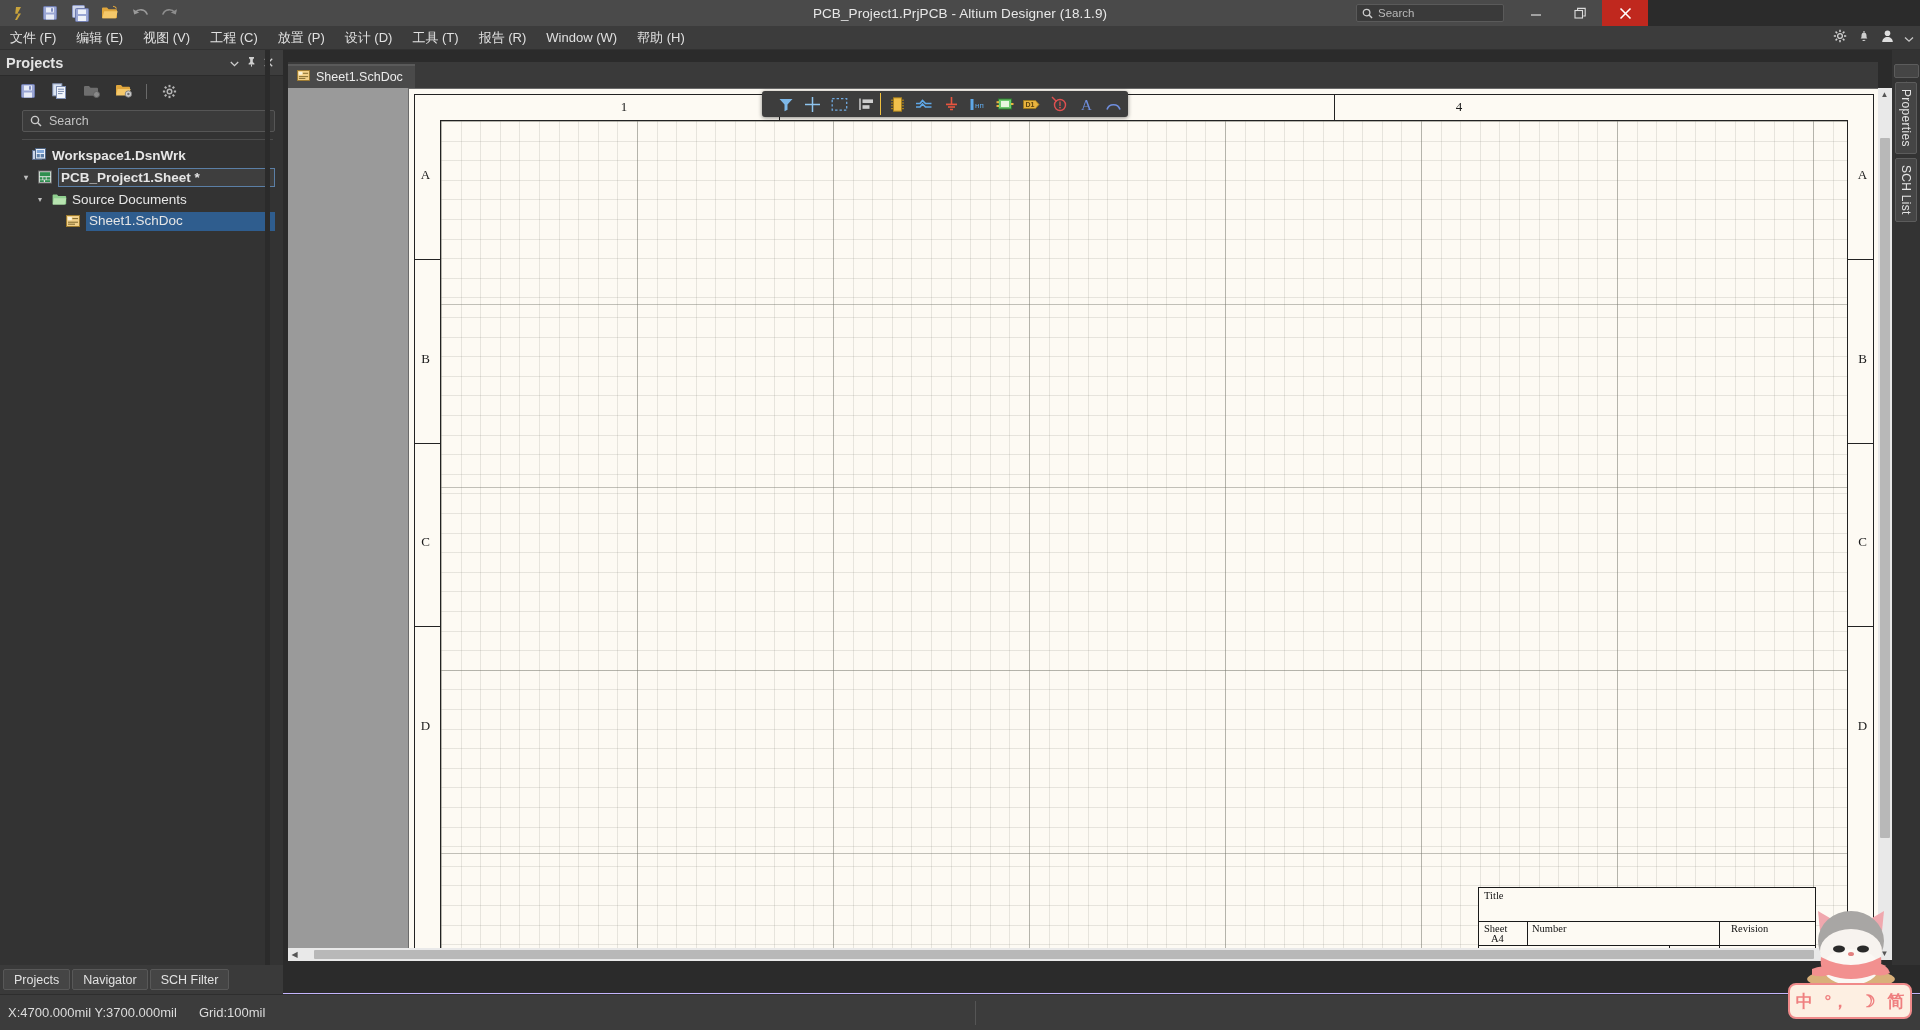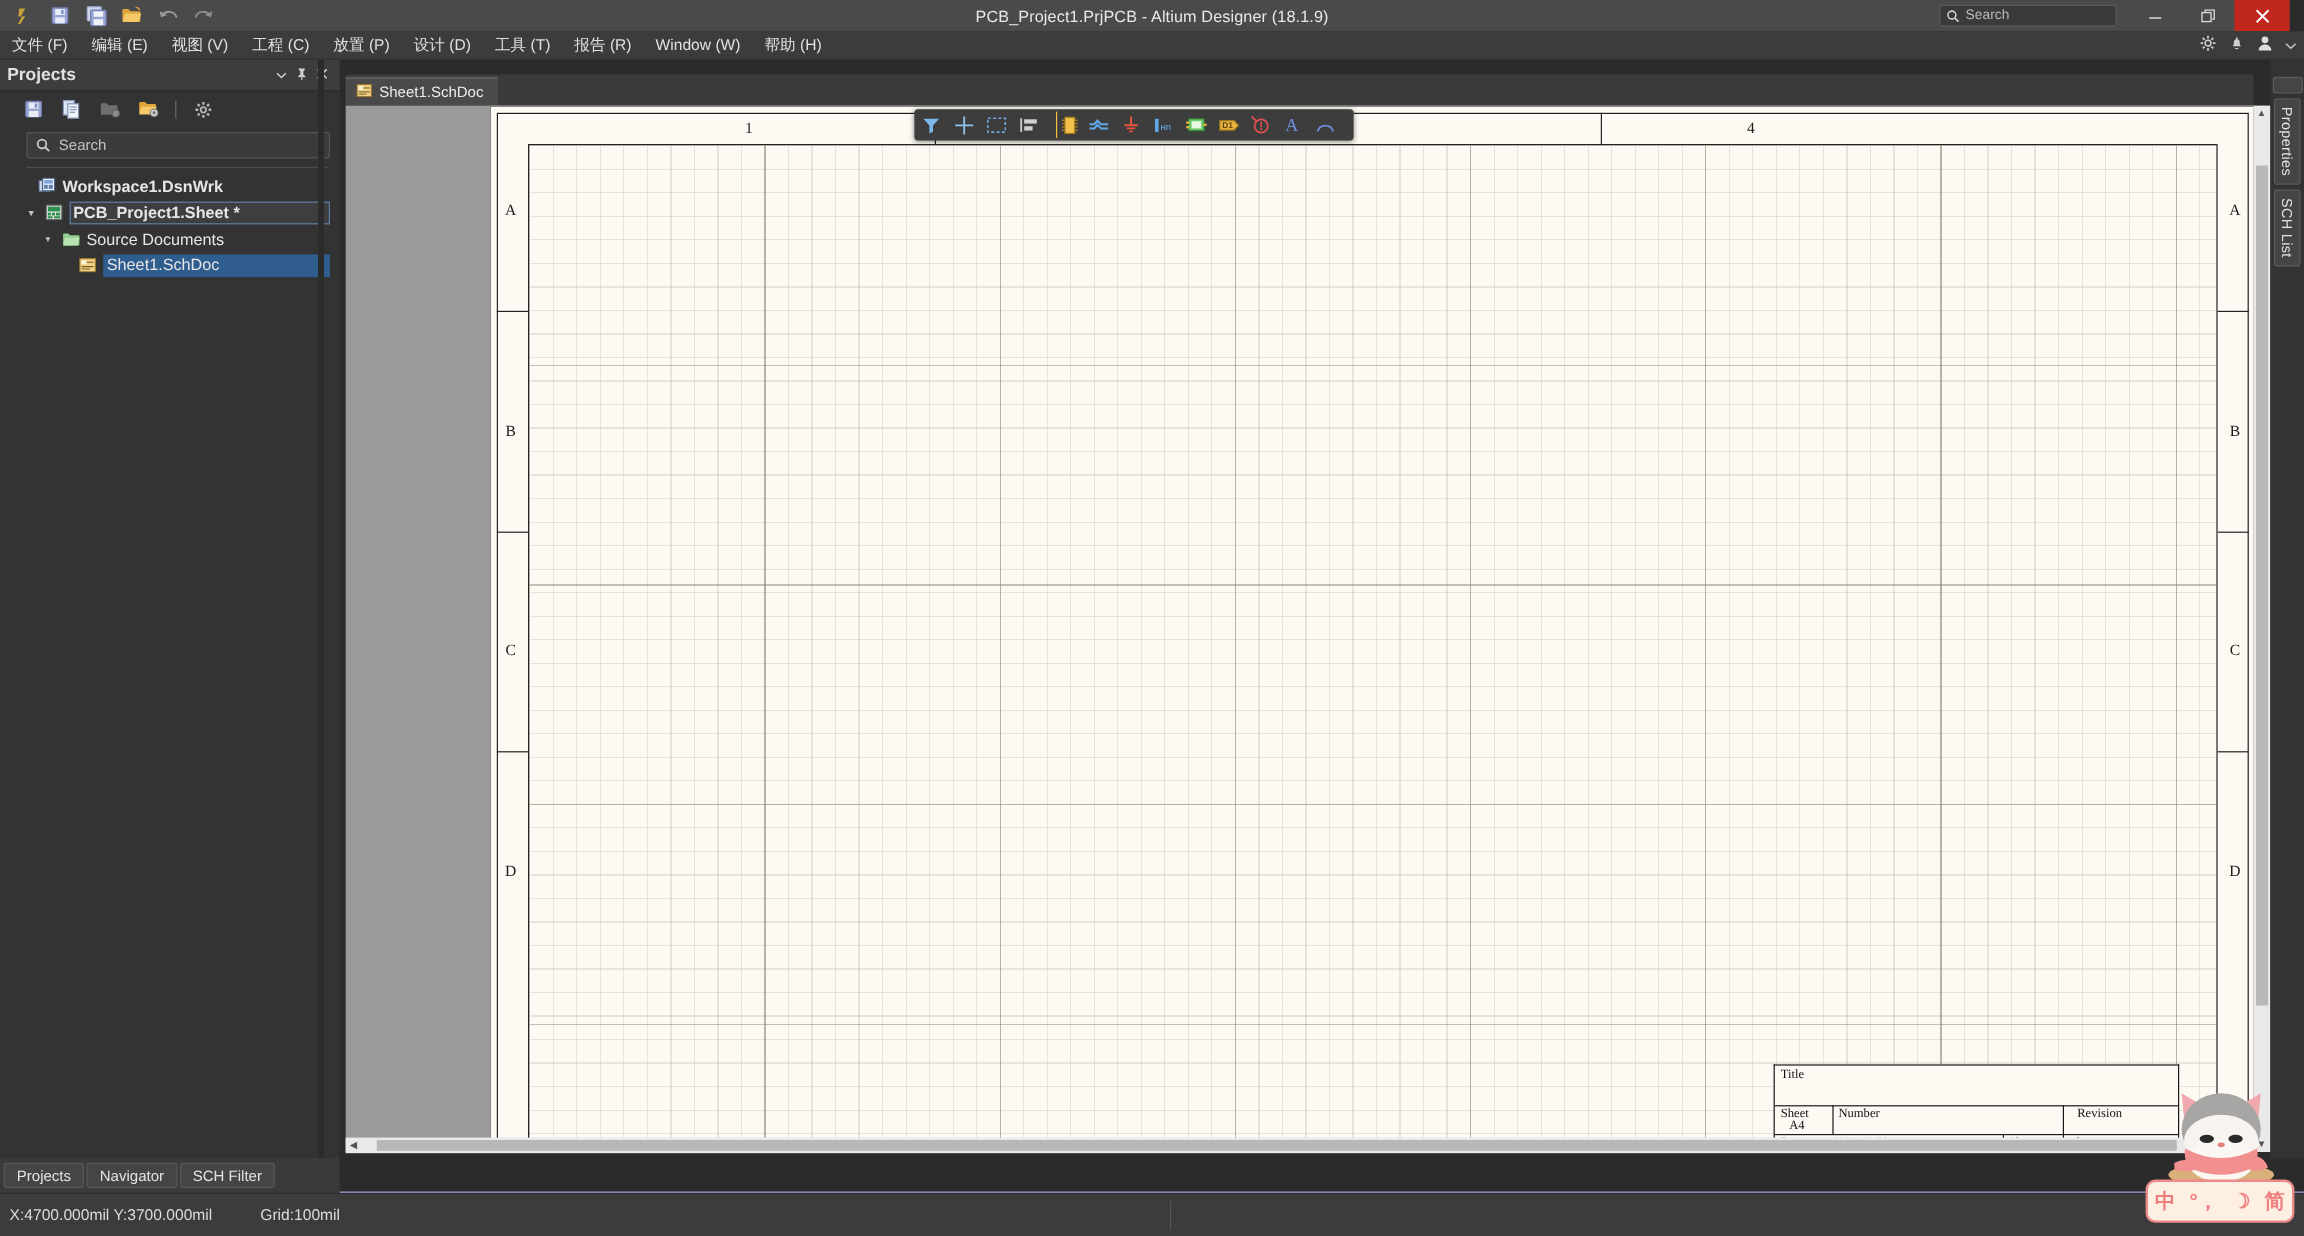--- a/index.html
+++ b/index.html
@@ -6,21 +6,21 @@
   html, body {
     width: 1920px; height: 1030px;
     background: #2b2b2b;
     font-family: "Liberation Sans", sans-serif;
     overflow: hidden;
     -webkit-font-smoothing: antialiased;
   }
 
   
   #titlebar {
-    position: absolute; left: 0; top: 0; width: 1908px; height: 26px;
+    position: absolute; left: 0; top: 0; width: 1648px; height: 26px;
     background: #4a4a4a;
     display: flex; align-items: center;
   }
   #titlebar .qa-icons {
     display: flex; align-items: center; gap: 2px; padding-left: 6px;
   }
   .qa-btn {
     width: 28px; height: 24px;
     display: flex; align-items: center; justify-content: center;
   }
@@ -133,21 +133,21 @@
   }
 
   
   #statusbar {
     position: absolute; left: 0; top: 994px; width: 1920px; height: 36px;
     background: #3c3c3c; border-top: 1px solid #2e2e2e;
     display: flex; align-items: center;
   }
   #status-coords {
     color: #dcdcdc; font-size: 13px; padding-left: 8px;
-    display: flex; gap: 40px;
+    display: flex; gap: 22px;
   }
   #status-sep { position: absolute; left: 975px; top: 6px; width: 1px; height: 24px; background: #555; }
 
   
   #doctabs {
     position: absolute; left: 288px; top: 62px; width: 1590px; height: 26px;
     background: #3a3a3a;
     display: flex; align-items: flex-end;
   }
   #doctab-active {
@@ -213,21 +213,21 @@
 
   
   #float-toolbar {
     position: absolute; left: 474px; top: 3px;
     height: 26px; background: #3d3d3d; border-radius: 3px;
     display: flex; align-items: center; padding: 0 6px; gap: 1px;
     box-shadow: 0 1px 4px rgba(0,0,0,.45);
     z-index: 30;
   }
   .ftb {
-    width: 26px; height: 22px; display: flex; align-items: center; justify-content: flex-start;
+    width: 26px; height: 22px; display: flex; align-items: center; justify-content: flex-end;
     position: relative;
   }
   .ftb.sep-left { border-left: 1px solid #f0c040; margin-left: 4px; padding-left: 2px; }
 
   
   #vscroll {
     position: absolute; left: 1878px; top: 88px; width: 14px; height: 872px;
     background: #e9e9e9;
   }
   #vscroll .thumb { position: absolute; left: 2px; top: 50px; width: 10px; height: 700px; background: #b8b8b8; border-radius: 1px; }

